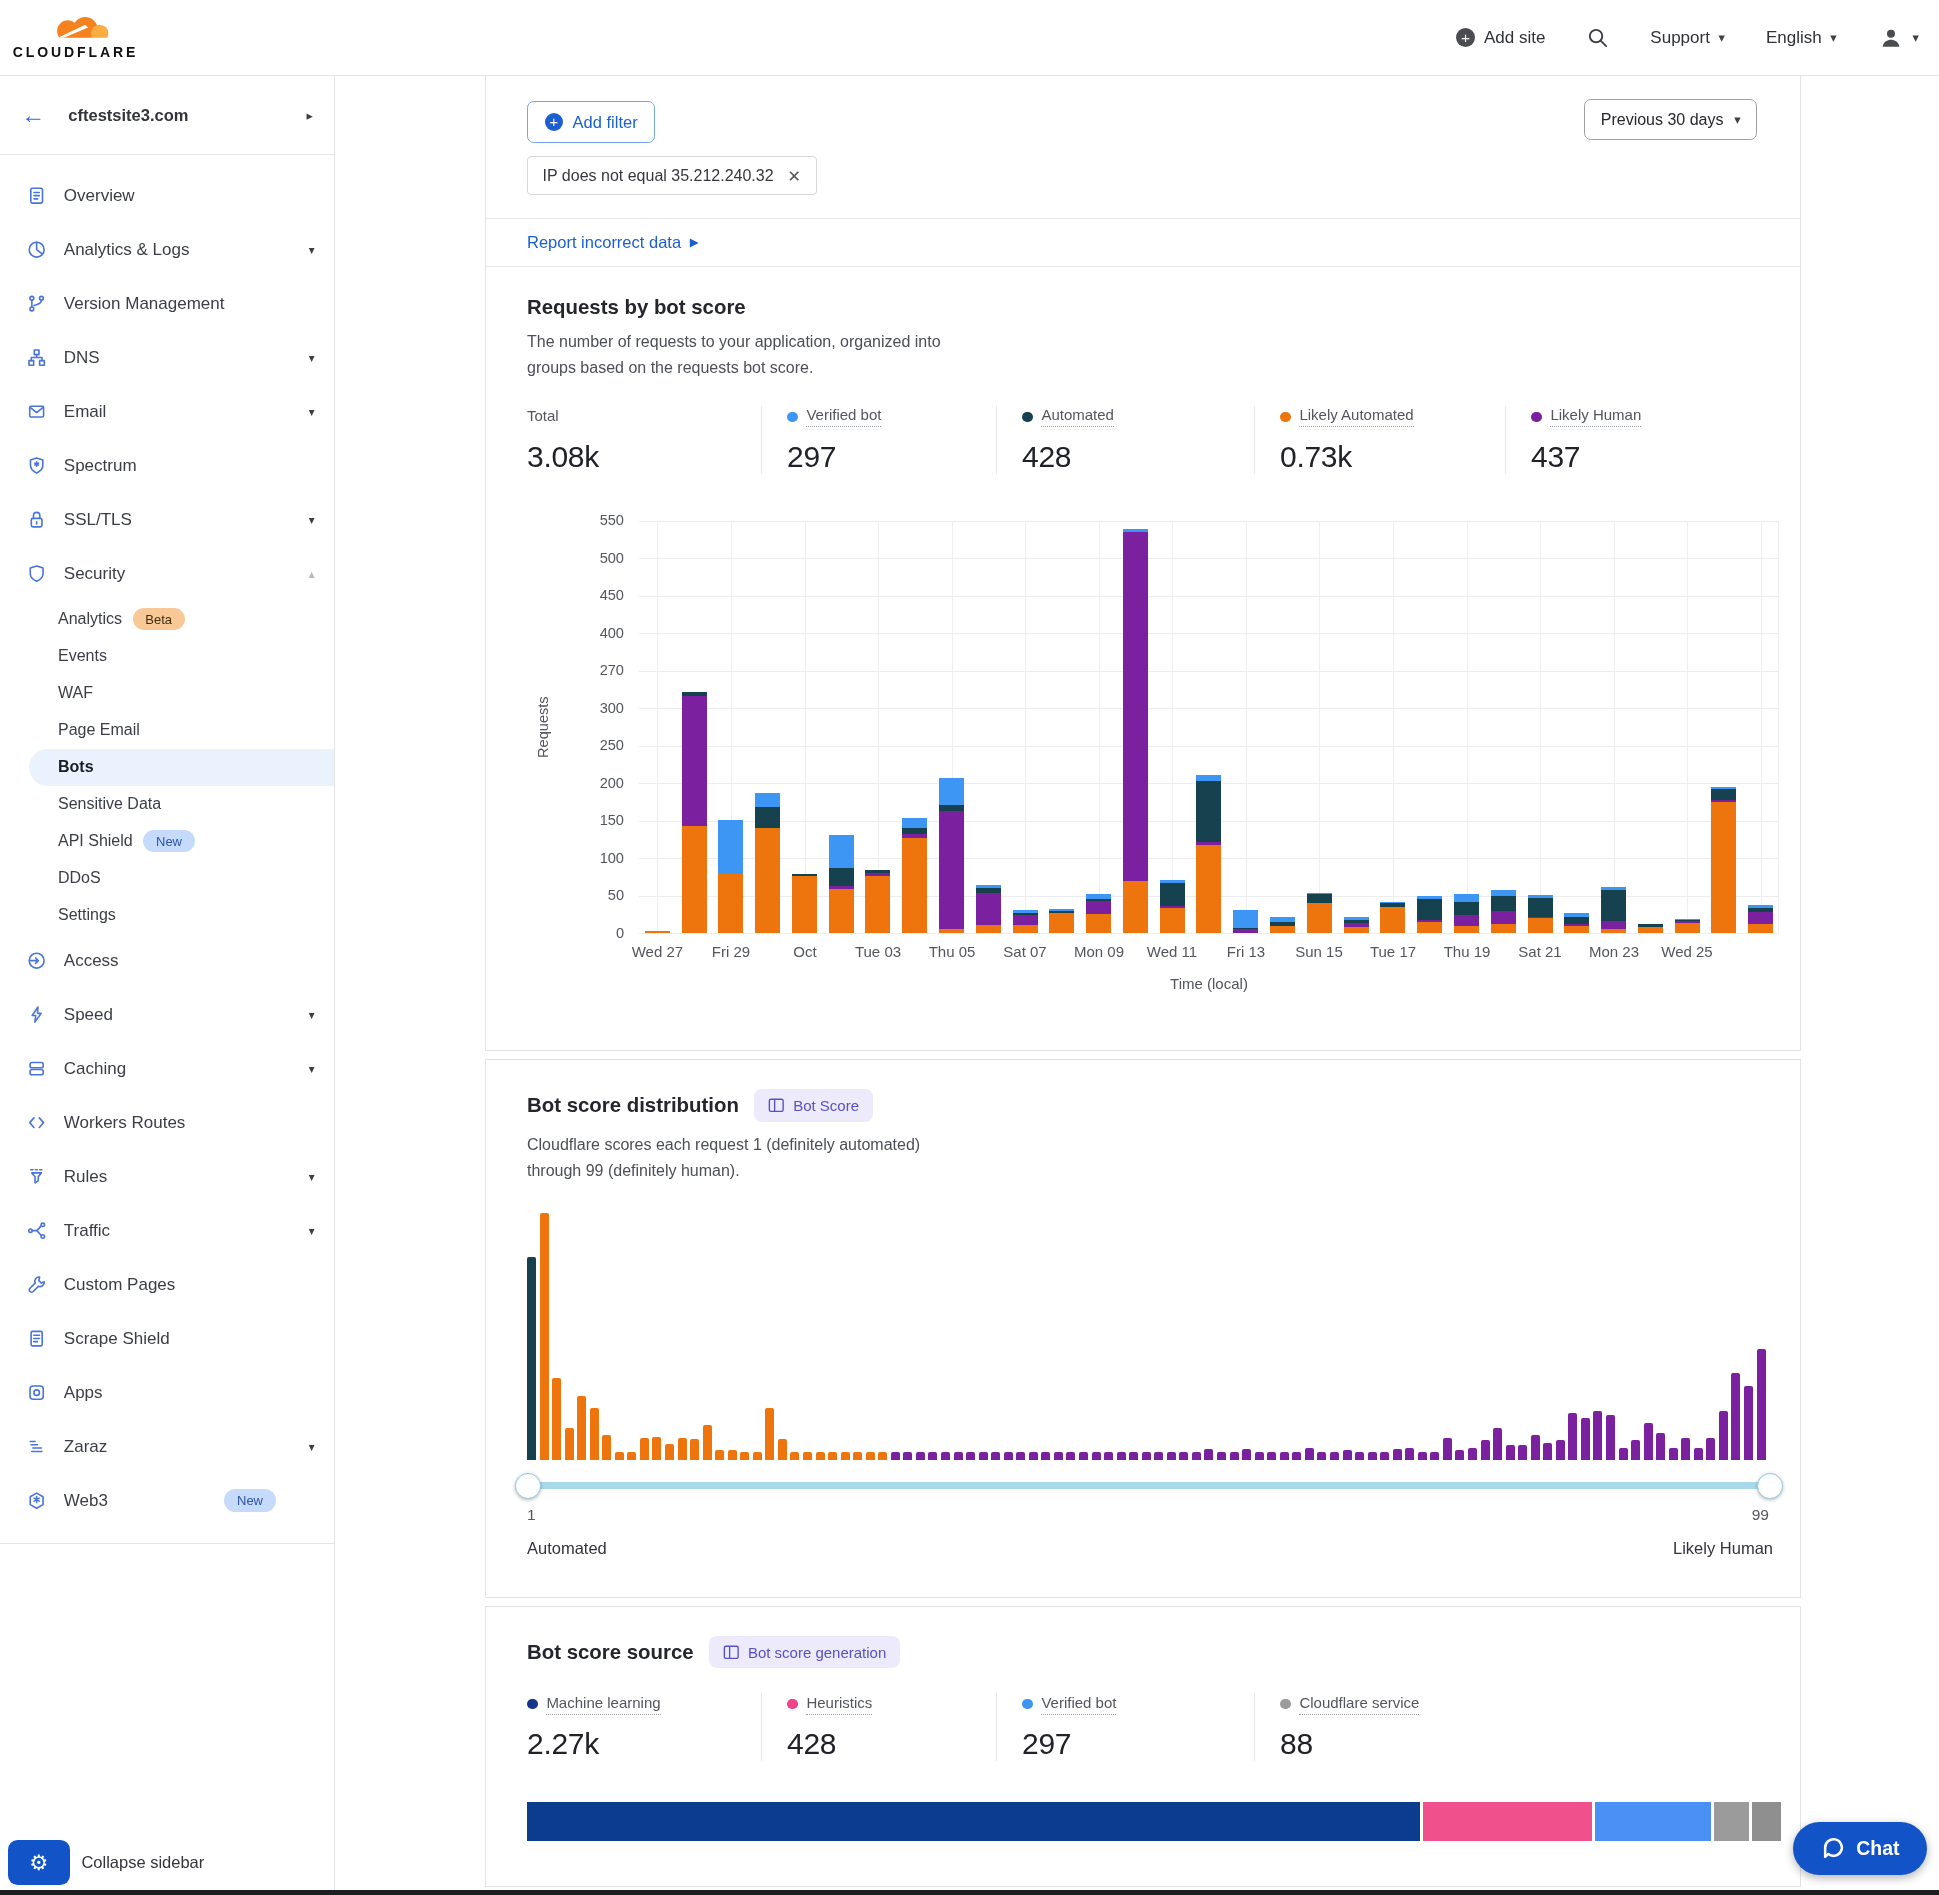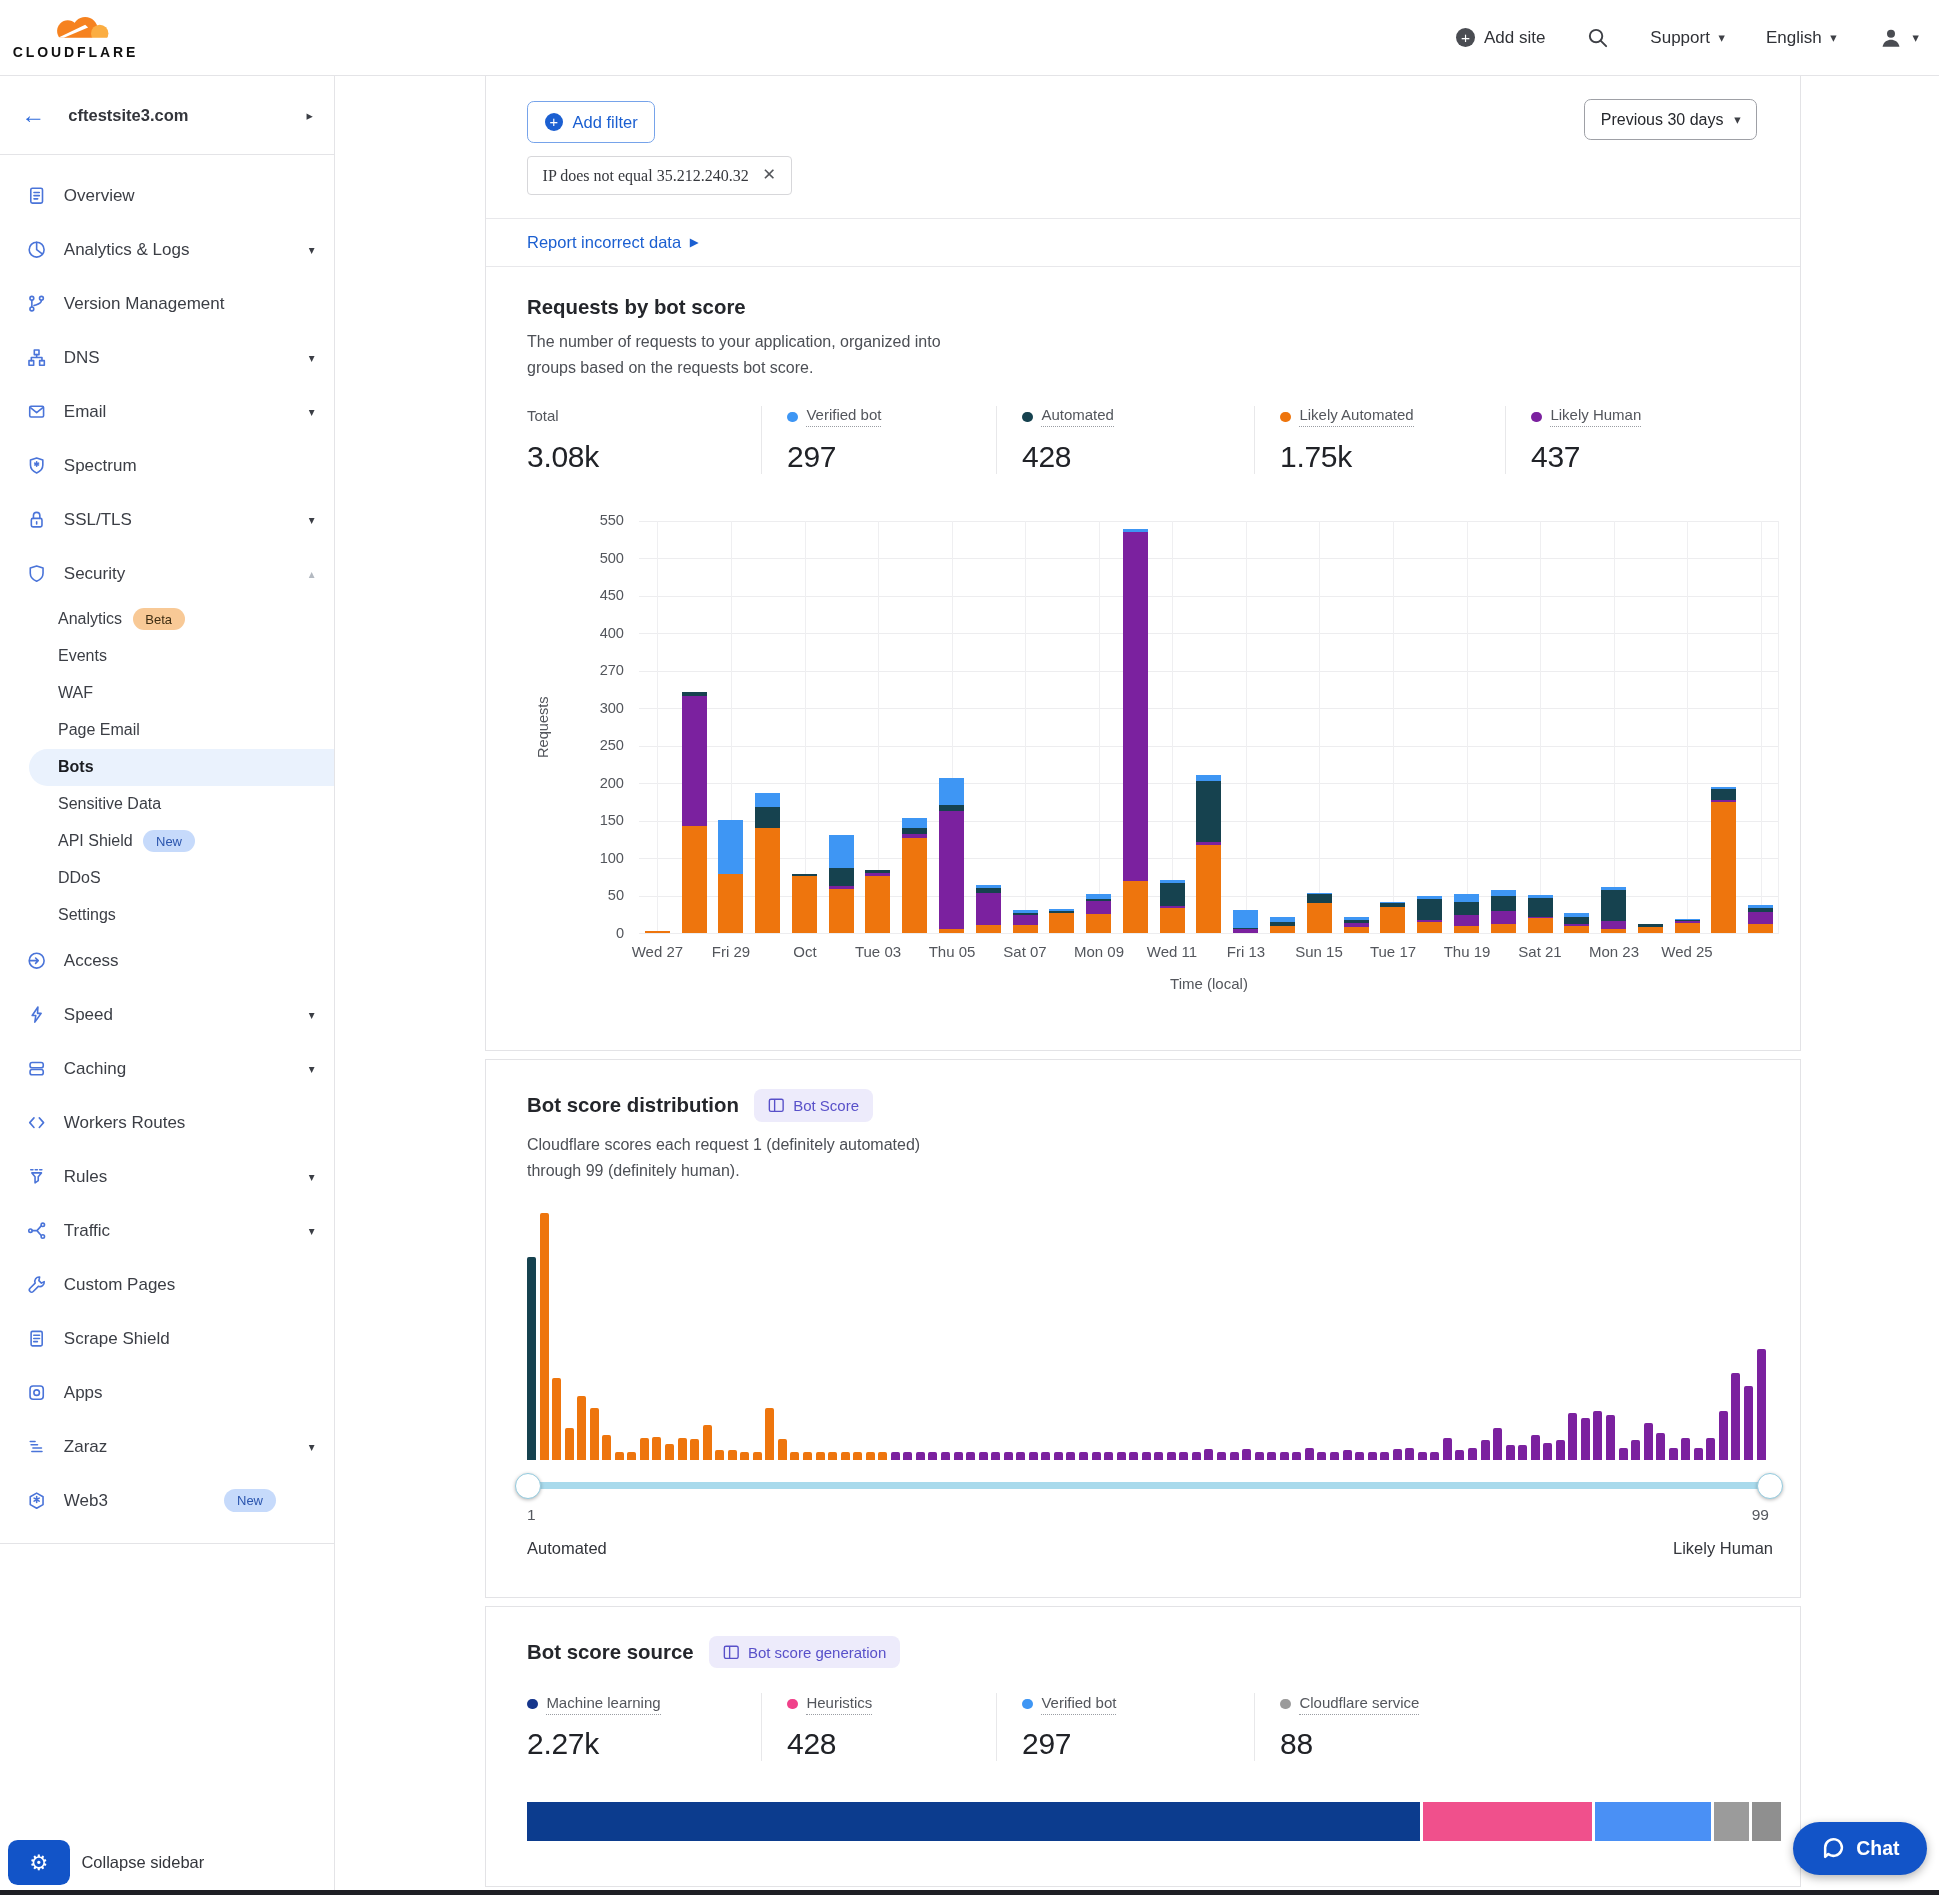--- a/index.html
+++ b/index.html
@@ -40,22 +40,22 @@
   .collapse-label{font-size:16.5px;color:#33353b;margin-left:11.6px;cursor:pointer;}
   
   .main-col{position:absolute;left:485px;top:75px;width:1316px;}
   .card{background:#fff;border:1px solid #e3e3e6;box-sizing:border-box;width:1316px;}
   .card + .card{margin-top:7.8px;}
   .filter-section{padding:25px 41px 23px;position:relative;}
   .add-filter-btn{display:inline-flex;align-items:center;gap:9.7px;border:1px solid #76a3ea;color:#1b5fd1;
                   font-size:16.5px;padding:10.7px 16.5px;border-radius:6.8px;background:#fff;cursor:pointer;}
   .af-plus{width:18.4px;height:18.4px;border-radius:50%;background:#1b5fd1;color:#fff;display:flex;
            align-items:center;justify-content:center;font-size:14.6px;line-height:1;}
-  .filter-chip{margin-top:12.6px;display:inline-flex;align-items:flex-start;gap:13.6px;border:1px solid #d7d7da;
-               border-radius:4px;padding:9.7px 14.6px;font-size:16px;color:#36383d;font-family:Liberation Serif, serif;}
+  .filter-chip{margin-top:12.6px;display:inline-flex;align-items:flex-end;gap:13.6px;border:1px solid #d7d7da;
+               border-radius:4px;padding:9.7px 14.6px;font-size:16px;color:#36383d;}
   .chip-x{color:#55575c;font-size:16.5px;cursor:pointer;line-height:1;}
   .range-btn{position:absolute;top:23px;right:43px;border:1px solid #9ea0a6;border-radius:6.8px;padding:10.7px 15.5px;
              font-size:16px;color:#26282d;display:flex;align-items:center;gap:10.7px;background:#fff;cursor:pointer;}
   .report-row{border-top:1px solid #e8e8eb;padding:13.6px 41px;display:flex;align-items:center;gap:8.7px;
               color:#1b5fd1;font-size:16.5px;cursor:pointer;}
   .report-play{font-size:11.6px;}
   .section{border-top:1px solid #e8e8eb;padding:29px 41px 39px;position:relative;}
   .sec-title-row{display:flex;align-items:center;}
   .sec-title{font-size:20.4px;font-weight:700;color:#24262b;}
   .badge-pill{display:inline-flex;align-items:center;gap:8.7px;background:#edebfb;color:#5850c9;font-size:15px;
@@ -390,21 +390,21 @@
               <div class="dot" style="background: rgb(22, 66, 79);"></div>
               <div class="lbl">Automated</div>
             </div>
             <div class="stat-value">428</div>
           </div>
           <div class="stat">
             <div class="stat-label">
               <div class="dot" style="background: rgb(238, 117, 13);"></div>
               <div class="lbl">Likely Automated</div>
             </div>
-            <div class="stat-value">1.75k</div>
+            <div class="stat-value">0.73k</div>
           </div>
           <div class="stat">
             <div class="stat-label">
               <div class="dot" style="background: rgb(123, 33, 159);"></div>
               <div class="lbl">Likely Human</div>
             </div>
             <div class="stat-value">437</div>
           </div>
         </div>
       <div class="chart-wrap">

